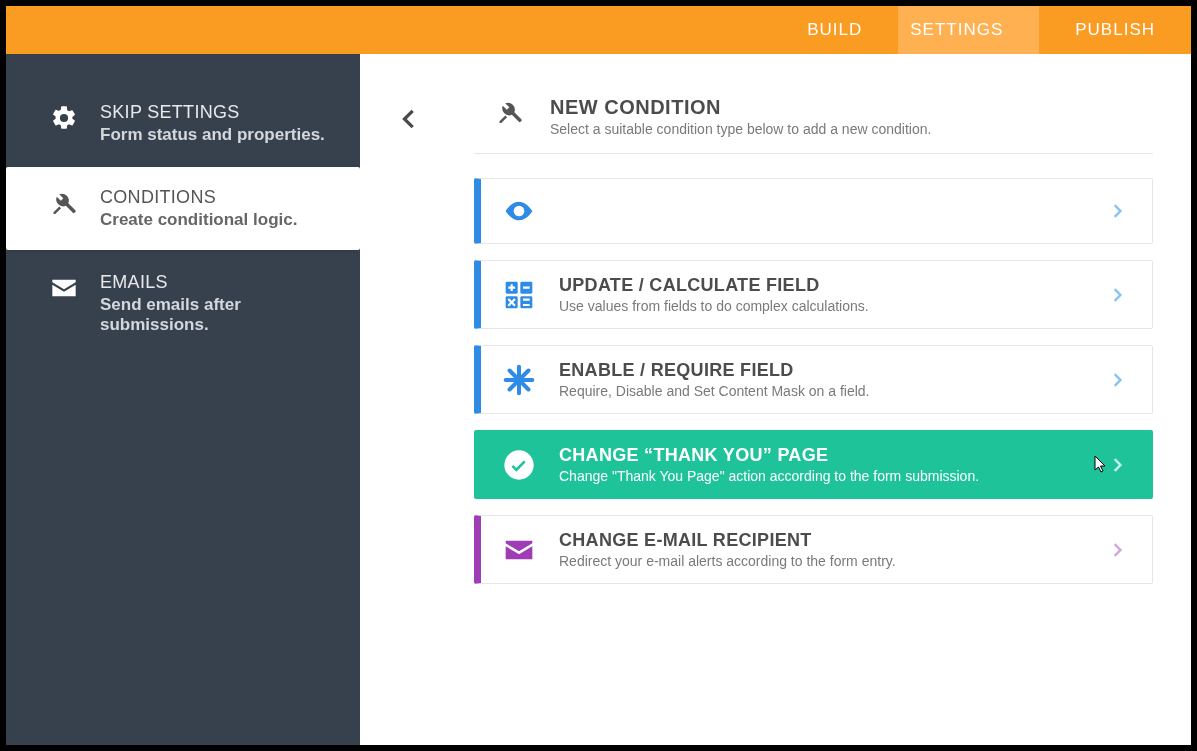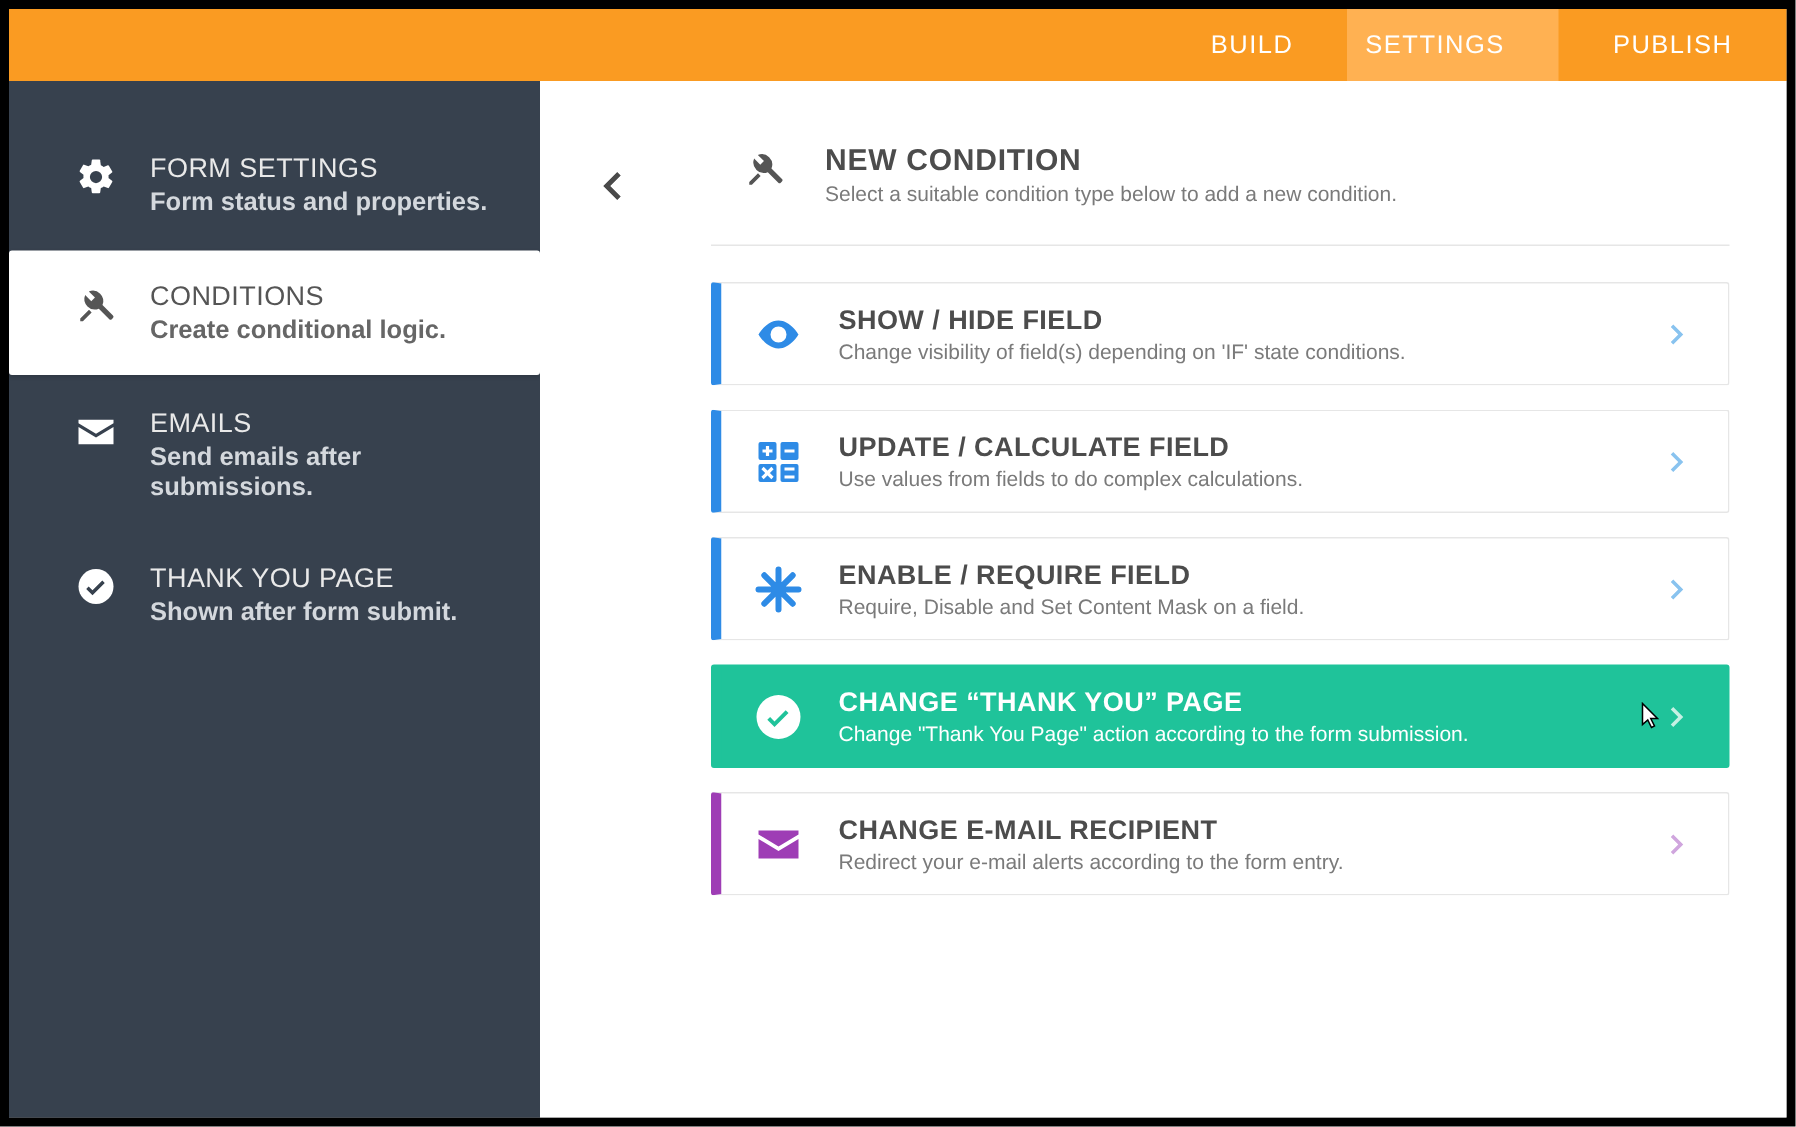--- a/index.html
+++ b/index.html
@@ -81,21 +81,21 @@
   }
   .back-btn {
     color: #4a4a4a;
     cursor: pointer;
     display:flex; align-items:center; justify-content:center;
     width: 36px; height: 36px;
   }
   .header-card {
     flex: 1;
     border-bottom: 1px solid #e6e6e6;
-    padding: 12px 22px 26px 22px;
+    padding: 12px 22px 16px 22px;
     display: flex;
     gap: 22px;
     align-items: flex-start;
   }
   .header-card .icon { color: #555; width: 32px; height: 32px; display:flex; align-items:center; }
 
   .header-card .title { font-size: 20px; font-weight: 600; color: #4c4c4c; letter-spacing: .5px; }
   .header-card .sub   { font-size: 14px; color: #7a7a7a; margin-top: 2px; }
 
   .cond-list {
@@ -150,21 +150,21 @@
   <div class="body">
     <div class="sidebar">
 
       <div class="side-item">
         <span class="icon">
           <svg viewBox="0 0 24 24" width="28" height="28" fill="currentColor">
               <path d="M19.14 12.94a7.07 7.07 0 0 0 .05-.94 7.07 7.07 0 0 0-.05-.94l2.03-1.58a.5.5 0 0 0 .12-.64l-1.92-3.32a.5.5 0 0 0-.6-.22l-2.39.96a7.03 7.03 0 0 0-1.62-.94l-.36-2.54A.5.5 0 0 0 13.9 2h-3.8a.5.5 0 0 0-.5.42l-.36 2.54c-.58.24-1.12.55-1.62.94l-2.39-.96a.5.5 0 0 0-.6.22L2.71 8.48a.5.5 0 0 0 .12.64l2.03 1.58c-.03.31-.05.63-.05.94s.02.63.05.94l-2.03 1.58a.5.5 0 0 0-.12.64l1.92 3.32c.13.22.39.31.6.22l2.39-.96c.5.39 1.04.7 1.62.94l.36 2.54c.04.24.25.42.5.42h3.8c.25 0 .46-.18.5-.42l.36-2.54c.58-.24 1.12-.55 1.62-.94l2.39.96c.21.09.47 0 .6-.22l1.92-3.32a.5.5 0 0 0-.12-.64l-2.03-1.58zM12 15.5A3.5 3.5 0 1 1 15.5 12 3.5 3.5 0 0 1 12 15.5z"></path>
             </svg>
         </span>
         <div class="txt">
-          <div class="title">FORM SETTINGS</div>
+          <div class="title">SKIP SETTINGS</div>
           <div class="sub">Form status and properties.</div>
         </div>
       </div>
 
       <div class="side-item active">
         <span class="icon">
           <svg viewBox="0 0 24 24" width="28" height="28" fill="currentColor">
               <path d="M21.7 18.3l-6-6a6 6 0 0 0-7.8-7.8l3.5 3.5-2.1 2.1L5.8 6.6a6 6 0 0 0 7.8 7.8l6 6a1 1 0 0 0 1.4 0l.7-.7a1 1 0 0 0 0-1.4zM3 20l5-5 1.5 1.5-5 5H3v-1.5z"></path>
             </svg>
         </span>
@@ -180,32 +180,20 @@
               <path d="M2 5h20v2l-10 6L2 7V5zm0 4.2 10 6 10-6V19H2V9.2z"></path>
             </svg>
         </span>
         <div class="txt">
           <div class="title">EMAILS</div>
           <div class="sub">Send emails after submissions.</div>
         </div>
       </div>
 
 
-      <div class="side-item">
-        <span class="icon">
-          <svg viewBox="0 0 24 24" width="28" height="28" fill="currentColor">
-              <circle cx="12" cy="12" r="10"></circle>
-              <path fill="#37414e" d="M10 14.2 7.8 12l-1.4 1.4L10 17l7-7-1.4-1.4z"></path>
-            </svg>
-        </span>
-        <div class="txt">
-          <div class="title">THANK YOU PAGE</div>
-          <div class="sub">Shown after form submit.</div>
-        </div>
-      </div>
 
     </div>
 
     <div class="main">
       <div class="header-row">
         <div class="back-btn">
           <svg viewBox="0 0 24 24" width="28" height="28" fill="currentColor">
               <path d="M15 4l-8 8 8 8 2-2-6-6 6-6z"></path>
             </svg>
         </div>
@@ -223,24 +211,20 @@
       </div>
 
       <div class="cond-list" id="cond-list">
           <div class="cond-card" style="border-left-color: rgb(46, 139, 230);">
     <span class="icon">
               <svg viewBox="0 0 24 24" width="32" height="32" fill="#2e8be6">
                 <path d="M12 5C6 5 2 12 2 12s4 7 10 7 10-7 10-7-4-7-10-7zm0 11a4 4 0 1 1 0-8 4 4 0 0 1 0 8z"></path>
                 <circle cx="12" cy="12" r="2" fill="#fff"></circle>
               </svg>
             </span>
-    <div>
-      <div class="title">SHOW / HIDE FIELD</div>
-      <div class="sub">Change visibility of field(s) depending on 'IF' state conditions.</div>
-    </div>
     <span class="chev" style="color:#89c3ef">
       <svg viewBox="0 0 24 24" width="20" height="20" fill="currentColor">
                 <path d="M9 4l8 8-8 8-2-2 6-6-6-6z"></path>
               </svg>
     </span>
 
   </div>
           <div class="cond-card" style="border-left-color: rgb(46, 139, 230);">
     <span class="icon">
               <svg viewBox="0 0 24 24" width="32" height="32">

